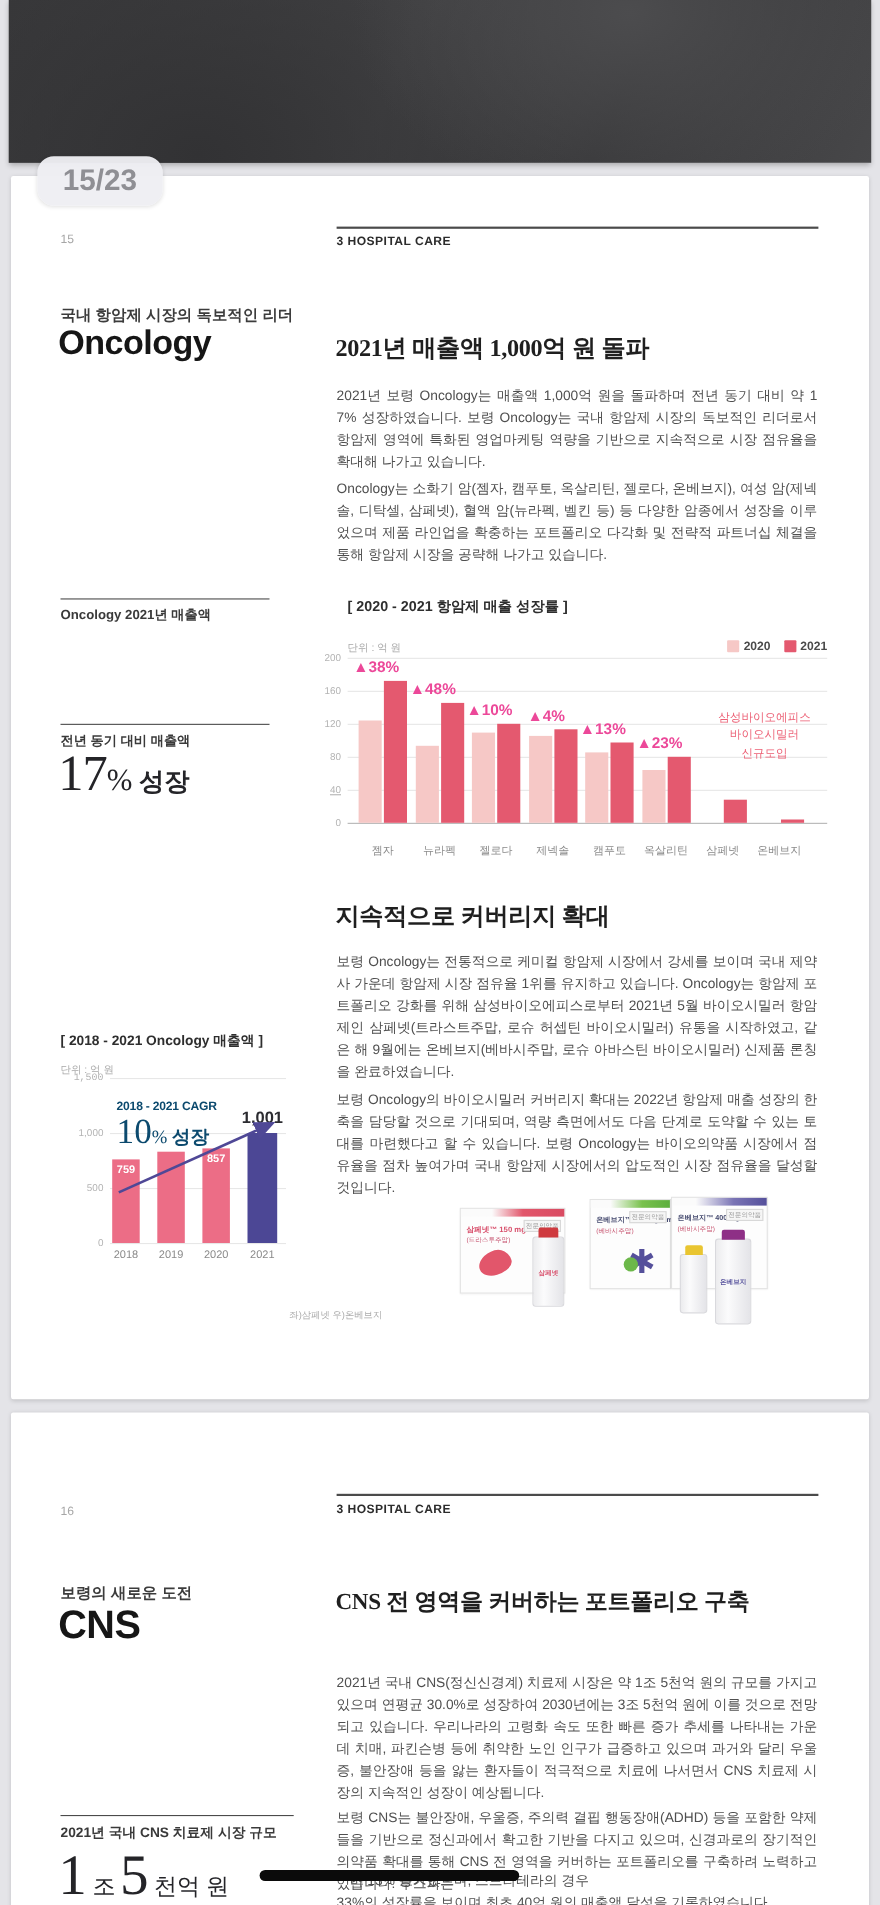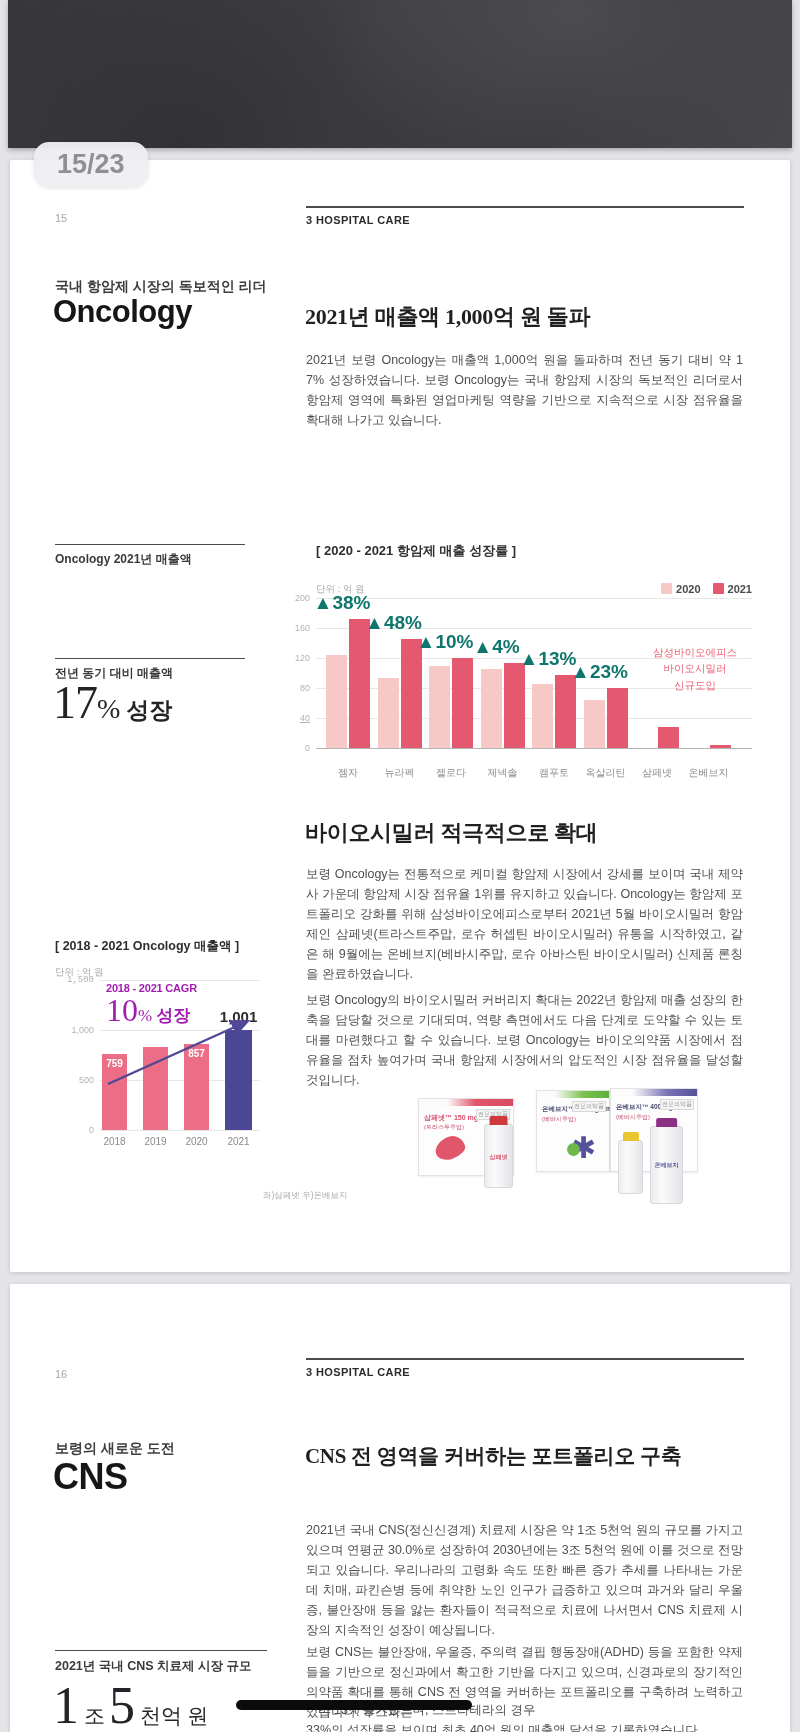--- a/index.html
+++ b/index.html
@@ -59,30 +59,30 @@
   .chart-head{position:absolute;left:0;right:0;display:flex;justify-content:space-between;align-items:center}
   .unit-label{font-size:9.5px;color:#a8a8a8}
   .legend-item{display:inline-flex;align-items:center;gap:4px;margin-left:12px;font-size:11px;font-weight:bold;color:#4a4a4a}
   .swatch{width:11px;height:11px;display:inline-block;border-radius:1px}
   .plot{position:absolute;left:0}
   .hgrid{position:absolute;left:0;right:0;height:1px;background:#e7e7e7}
   .hgrid-zero{background:#b5b5b5}
   .ytick{position:absolute;left:-40px;width:34px;text-align:right;font-size:9px;color:#b3b3b3}
   .bar-group{position:absolute;bottom:0;width:54px;display:flex;justify-content:center;align-items:flex-end;gap:2px}
   .vbar{width:21px}
-  .growth-label{position:absolute;transform:translateX(-50%);font-size:19px;font-weight:bold;color:#0f766e;white-space:nowrap}
+  .growth-label{position:absolute;transform:translateX(-50%);font-size:14px;font-weight:bold;color:#ec4899;white-space:nowrap}
   .cat-label{position:absolute;width:54px;text-align:center;font-size:10px;color:#8a8a8a;white-space:nowrap}
   .chart-annotation{position:absolute;right:0;top:46px;width:114px;text-align:center;font-size:10.5px;font-weight:normal;color:#ec5f74;line-height:1.55;white-space:pre-line}
 
   
   .vbar2{position:absolute;bottom:0}
   .inbar-label{position:absolute;text-align:center;font-size:10px;color:#fff;font-weight:bold}
   .above-label{position:absolute;transform:translateX(-50%);font-size:15px;font-weight:bold;color:#2b2b30}
   .xlabel2{position:absolute;text-align:center;font-size:10px;color:#8a8a8a;margin-top:0}
-  .cagr{position:absolute;left:6px;top:2px;color:#a21caf;z-index:3}
+  .cagr{position:absolute;left:6px;top:20px;color:#0c4a6e;z-index:3}
   .cagr-l1{font-size:11px;font-weight:bold;letter-spacing:-.2px}
   .cagr-num{font-family:"Liberation Serif","DejaVu Serif",serif;font-size:32px;line-height:1.05}
   .cagr-pct{font-family:"Liberation Serif","DejaVu Serif",serif;font-size:17px}
   .cagr-suffix{font-size:17px;font-weight:bold;margin-left:4px}
   .arrow-svg{position:absolute;left:0;top:0;overflow:visible;z-index:2}
 
   
   .products{position:absolute}
   .prod-box{position:absolute;background:#fdfdfd;border:1px solid #e3e3e3;box-shadow:0 1px 2px rgba(0,0,0,.08)}
   .box-accent{position:absolute;top:0;left:0;right:0;height:7px}
@@ -108,20 +108,21 @@
 
 <div class="page-card" id="page15-card">
   <div class="pagenum" style="left:45px;top:52px">15</div>
   <div class="section-header" style="left:296px;top:46px;width:438px">3 HOSPITAL CARE</div>
 
   <div class="kicker" style="left:45px;top:118px">국내 항암제 시장의 독보적인 리더</div>
   <div class="side-title" style="left:43px;top:134px;font-size:31px">Oncology</div>
 
   <div class="article-title serif" style="left:295px;top:142px;font-size:22px">2021년 매출액 1,000억 원 돌파</div>
   <div class="body-para" style="left:296px;top:190px">2021년 보령 Oncology는 매출액 1,000억 원을 돌파하며 전년 동기 대비 약 17% 성장하였습니다. 보령 Oncology는 국내 항암제 시장의 독보적인 리더로서 항암제 영역에 특화된 영업마케팅 역량을 기반으로 지속적으로 시장 점유율을 확대해 나가고 있습니다.</div>
+  <div class="body-para" style="left:296px;top:274px">Oncology는 소화기 암(젬자, 캠푸토, 옥살리틴, 젤로다, 온베브지), 여성 암(제넥솔, 디탁셀, 삼페넷), 혈액 암(뉴라펙, 벨킨 등) 등 다양한 암종에서 성장을 이루었으며 제품 라인업을 확충하는 포트폴리오 다각화 및 전략적 파트너십 체결을 통해 항암제 시장을 공략해 나가고 있습니다.</div>
 
   <div class="metric-rule" style="left:45px;top:384px;width:190px"></div>
   <div class="metric-label" style="left:45px;top:391px">Oncology 2021년 매출액</div>
 
   <div class="metric-rule" style="left:45px;top:498px;width:190px"></div>
   <div class="metric-label" style="left:45px;top:505px">전년 동기 대비 매출액</div>
   <div class="metric-value serif" style="left:43px;top:520px">
     <span class="metric-num" style="font-size:46px">17</span><span class="pct-small">%</span><span class="metric-unit" style="font-family:'Liberation Sans',sans-serif;font-weight:bold;font-size:23px">성장</span>
   </div>
 
@@ -197,21 +198,21 @@
         <div class="cat-label" style="left: 56.5px;">뉴라펙</div>
         <div class="cat-label" style="left: 108px;">젤로다</div>
         <div class="cat-label" style="left: 159.5px;">제넥솔</div>
         <div class="cat-label" style="left: 211px;">캠푸토</div>
         <div class="cat-label" style="left: 262.5px;">옥살리틴</div>
         <div class="cat-label" style="left: 314px;">삼페넷</div>
         <div class="cat-label" style="left: 365.5px;">온베브지</div>
       </div>
   </div>
 
-  <div class="article-title serif" style="left:295px;top:658px;font-size:22px">바이오시밀러 적극적으로 확대</div>
+  <div class="article-title serif" style="left:295px;top:658px;font-size:22px">지속적으로 커버리지 확대</div>
   <div class="body-para" style="left:296px;top:704px">보령 Oncology는 전통적으로 케미컬 항암제 시장에서 강세를 보이며 국내 제약사 가운데 항암제 시장 점유율 1위를 유지하고 있습니다. Oncology는 항암제 포트폴리오 강화를 위해 삼성바이오에피스로부터 2021년 5월 바이오시밀러 항암제인 삼페넷(트라스트주맙, 로슈 허셉틴 바이오시밀러) 유통을 시작하였고, 같은 해 9월에는 온베브지(베바시주맙, 로슈 아바스틴 바이오시밀러) 신제품 론칭을 완료하였습니다.</div>
   <div class="body-para" style="left:296px;top:830px">보령 Oncology의 바이오시밀러 커버리지 확대는 2022년 항암제 매출 성장의 한 축을 담당할 것으로 기대되며, 역량 측면에서도 다음 단계로 도약할 수 있는 토대를 마련했다고 할 수 있습니다. 보령 Oncology는 바이오의약품 시장에서 점유율을 점차 높여가며 국내 항암제 시장에서의 압도적인 시장 점유율을 달성할 것입니다.</div>
 
   <div style="position:absolute;left:45px;top:778px;width:210px;height:228px">
     <div class="chart-title" style="font-size:12.5px">[ 2018 - 2021 Oncology 매출액 ]</div>
     <div class="unit-label" style="position:absolute;top:28px;left:0">단위 : 억 원</div>
     <div class="plot" id="plot2" style="top:42px;left:45px;width:160px;height:150px">
       <div class="cagr">
         <div class="cagr-l1">2018 - 2021 CAGR</div>
         <div><span class="cagr-num">10</span><span class="cagr-pct">%</span><span class="cagr-suffix">성장</span></div>

